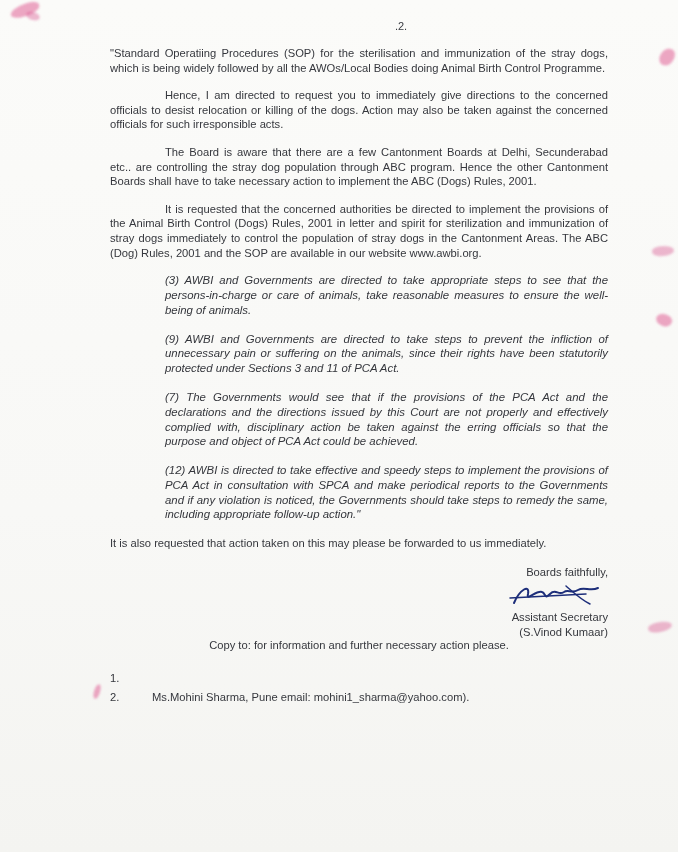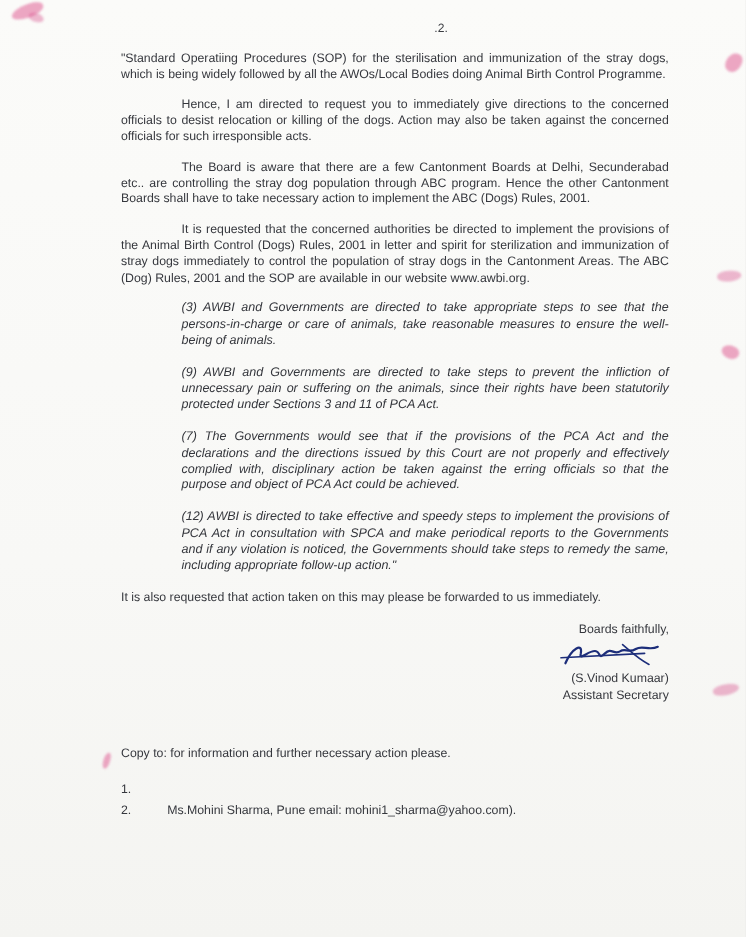--- a/index.html
+++ b/index.html
@@ -59,23 +59,23 @@
     text-align:right;
     font-size:11.2px;
     line-height:14.5px;
     color:#35373d;
   }
   .sig-scribble{
     display:block;
     margin:2px 0 1px auto;
   }
   .copy-heading{
-    margin-top:40px;
     font-size:11.2px;
     color:#35373d;
+    text-align:center;
   }
   .copy-list{
     margin-top:20px;
   }
   .copy-row{
     display:flex;
     font-size:11.2px;
     line-height:15px;
     margin-bottom:4px;
     color:#35373d;
@@ -130,22 +130,22 @@
 
     <p class="closing-line">It is also requested that action taken on this may please be forwarded to us immediately.</p>
 
     <div class="sig-block">
       <div>Boards faithfully,</div>
       <svg class="sig-scribble" width="104" height="28" viewBox="0 0 104 28">
         <path d="M10 22 C16 8, 26 3, 24 13 C22 21, 32 9, 38 11 C42 12, 40 19, 46 13 C52 7, 54 15, 60 11 C64 8, 68 13, 74 9 C80 5, 86 11, 94 7" stroke="#1d2e7a" stroke-width="2" fill="none" stroke-linecap="round"></path>
         <path d="M6 17 L82 13" stroke="#1d2e7a" stroke-width="1.5" fill="none" stroke-linecap="round"></path>
         <path d="M62 5 C68 10, 76 18, 86 23" stroke="#1d2e7a" stroke-width="1.5" fill="none" stroke-linecap="round"></path>
       </svg>
+      <div>Assistant Secretary</div>
       <div>(S.Vinod Kumaar)</div>
-      <div>Assistant Secretary</div>
     </div>
 
     <div class="copy-heading">Copy to: for information and further necessary action please.</div>
 
     <div class="copy-list">
       <div class="copy-row">
         <span class="copy-num">1.</span>
       </div>
       <div class="copy-row">
         <span class="copy-num">2.</span>

